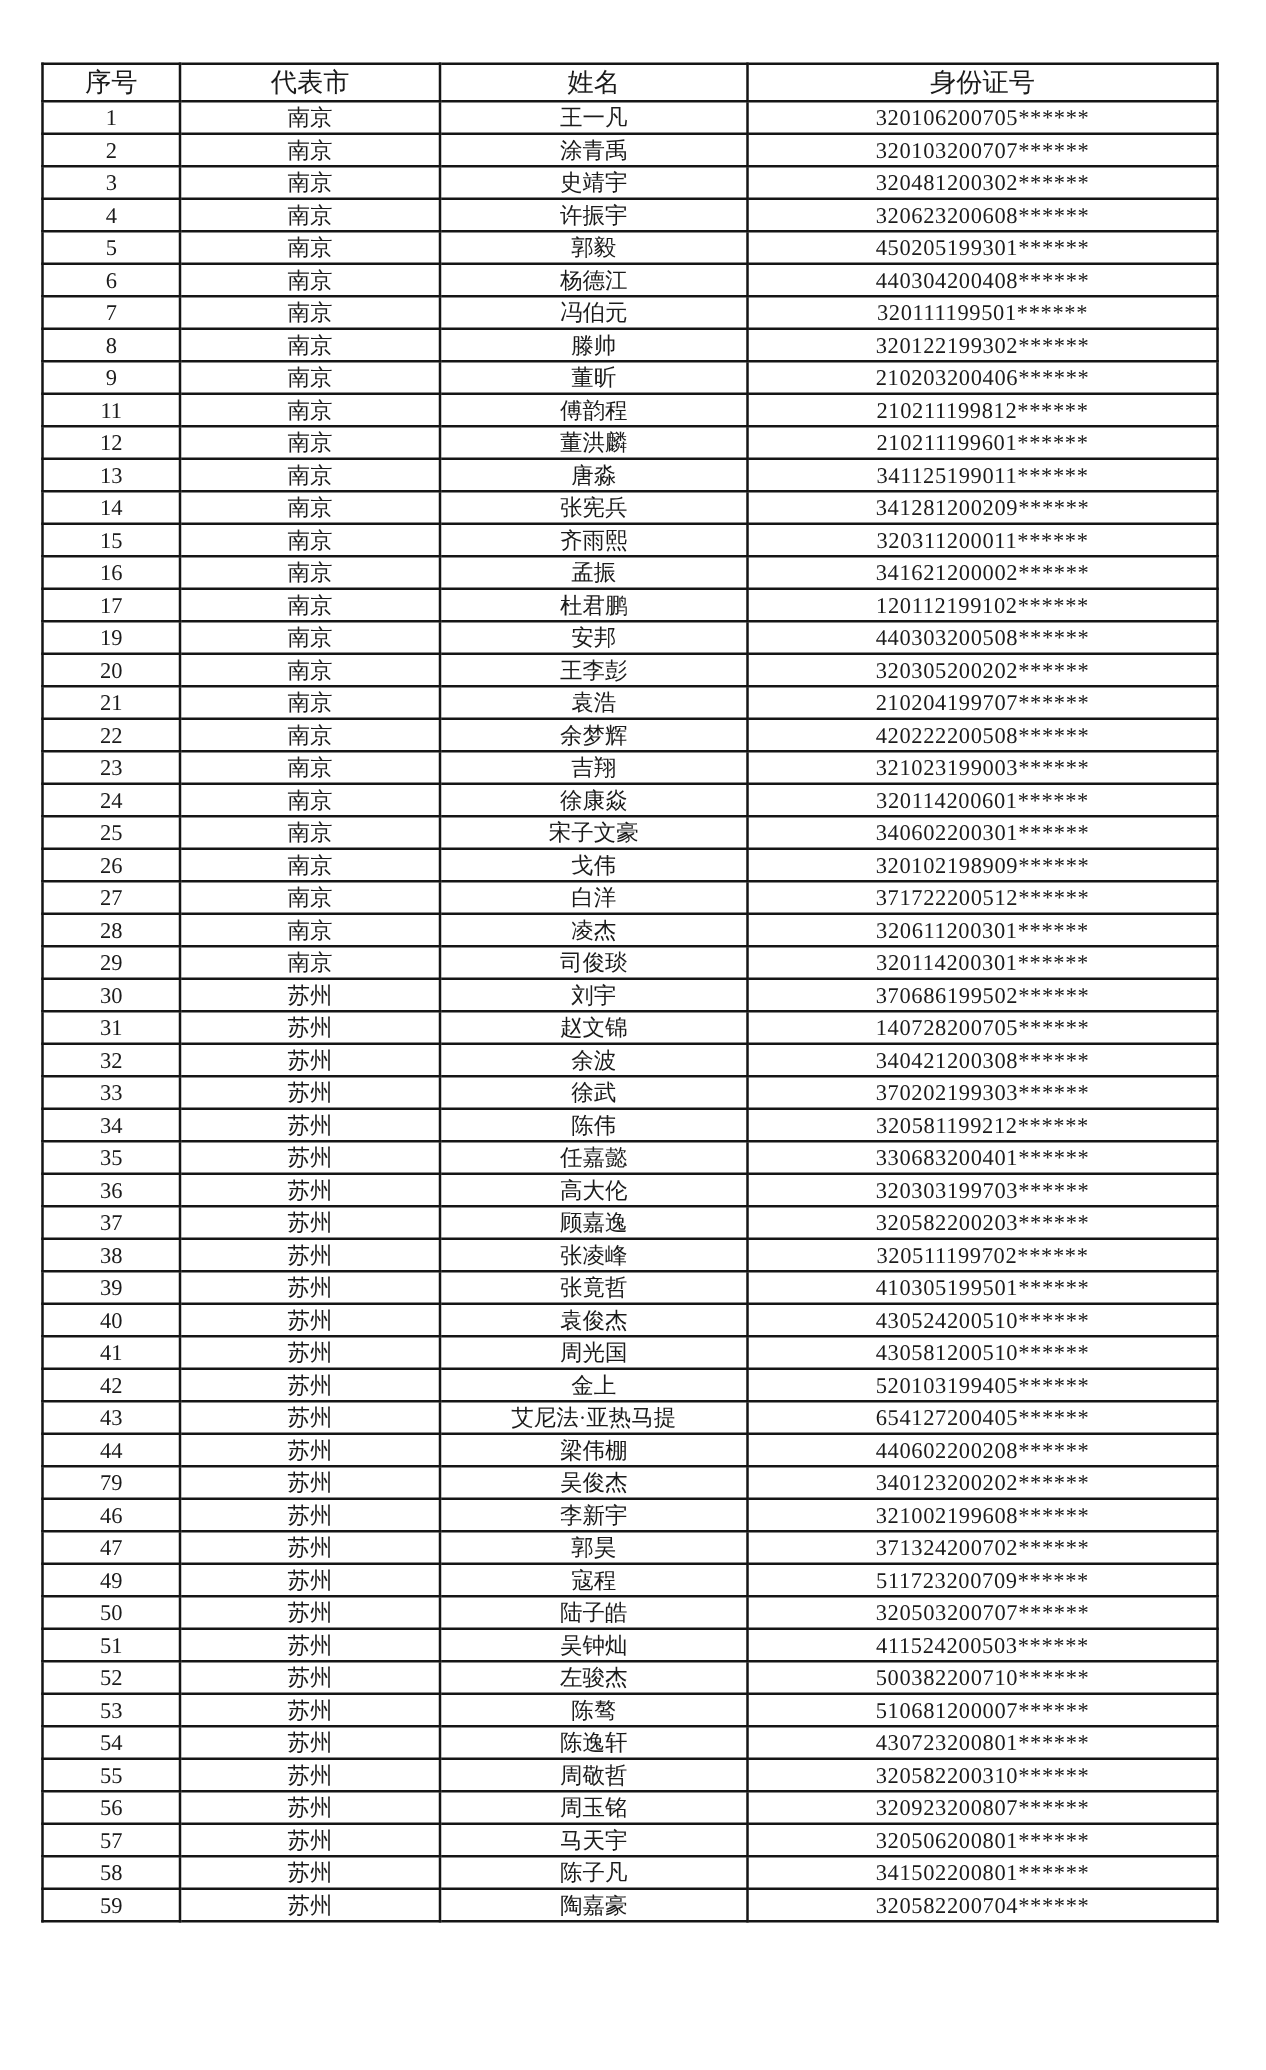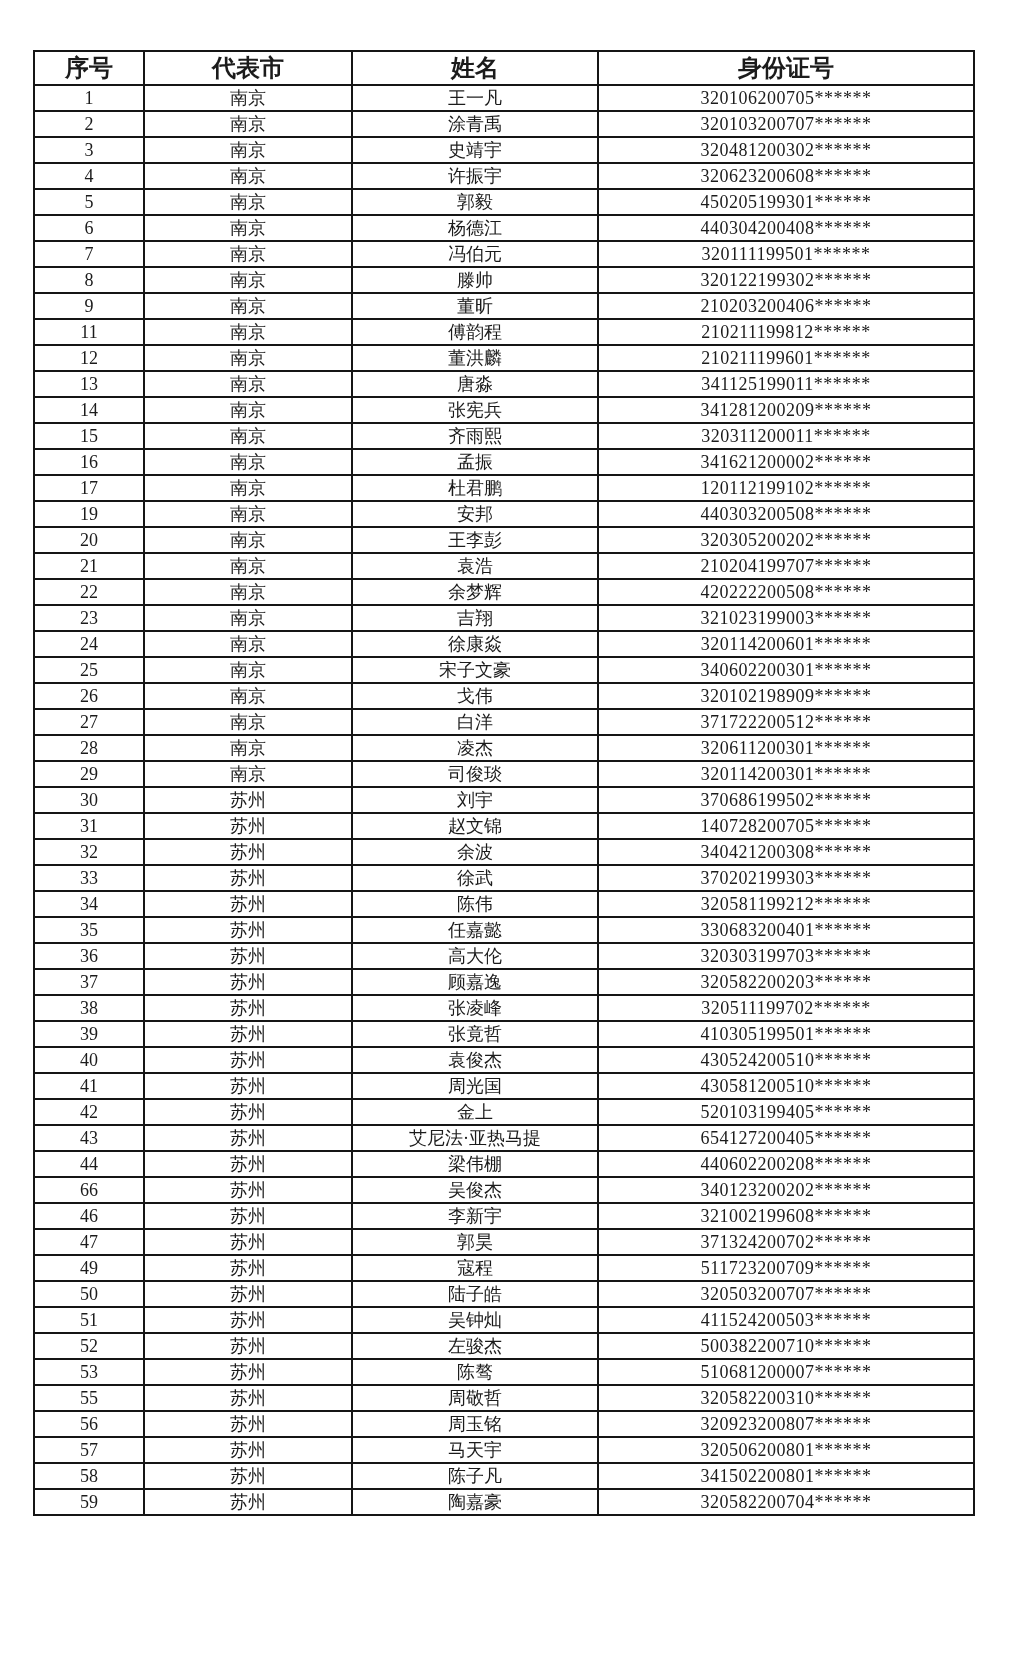--- a/index.html
+++ b/index.html
@@ -28,22 +28,22 @@
   table.roster td {
     border: 2px solid #151515;
     text-align: center;
     vertical-align: middle;
     padding: 0;
     overflow: hidden;
     white-space: nowrap;
   }
   table.roster th {
     height: 26px;
-    font-weight: bold;
-    font-size: 24px;
+    font-weight: normal;
+    font-size: 21px;
   }
   table.roster td {
     height: 23.8px;
     font-size: 18px;
   }
   td.cell-seq { font-size: 18px; }
   td.cell-id  { font-size: 19px; letter-spacing: 0.5px; margin-top: 10px; }
 </style>
 </head>
 <body>
@@ -311,21 +311,21 @@
     <td class="cell-name">艾尼法·亚热马提</td>
     <td class="cell-id">654127200405******</td>
   </tr>
         <tr>
     <td class="cell-seq">44</td>
     <td class="cell-city">苏州</td>
     <td class="cell-name">梁伟棚</td>
     <td class="cell-id">440602200208******</td>
   </tr>
         <tr>
-    <td class="cell-seq">66</td>
+    <td class="cell-seq">79</td>
     <td class="cell-city">苏州</td>
     <td class="cell-name">吴俊杰</td>
     <td class="cell-id">340123200202******</td>
   </tr>
         <tr>
     <td class="cell-seq">46</td>
     <td class="cell-city">苏州</td>
     <td class="cell-name">李新宇</td>
     <td class="cell-id">321002199608******</td>
   </tr>
@@ -357,20 +357,26 @@
     <td class="cell-seq">52</td>
     <td class="cell-city">苏州</td>
     <td class="cell-name">左骏杰</td>
     <td class="cell-id">500382200710******</td>
   </tr>
         <tr>
     <td class="cell-seq">53</td>
     <td class="cell-city">苏州</td>
     <td class="cell-name">陈骜</td>
     <td class="cell-id">510681200007******</td>
+  </tr>
+        <tr>
+    <td class="cell-seq">54</td>
+    <td class="cell-city">苏州</td>
+    <td class="cell-name">陈逸轩</td>
+    <td class="cell-id">430723200801******</td>
   </tr>
         <tr>
     <td class="cell-seq">55</td>
     <td class="cell-city">苏州</td>
     <td class="cell-name">周敬哲</td>
     <td class="cell-id">320582200310******</td>
   </tr>
         <tr>
     <td class="cell-seq">56</td>
     <td class="cell-city">苏州</td>

